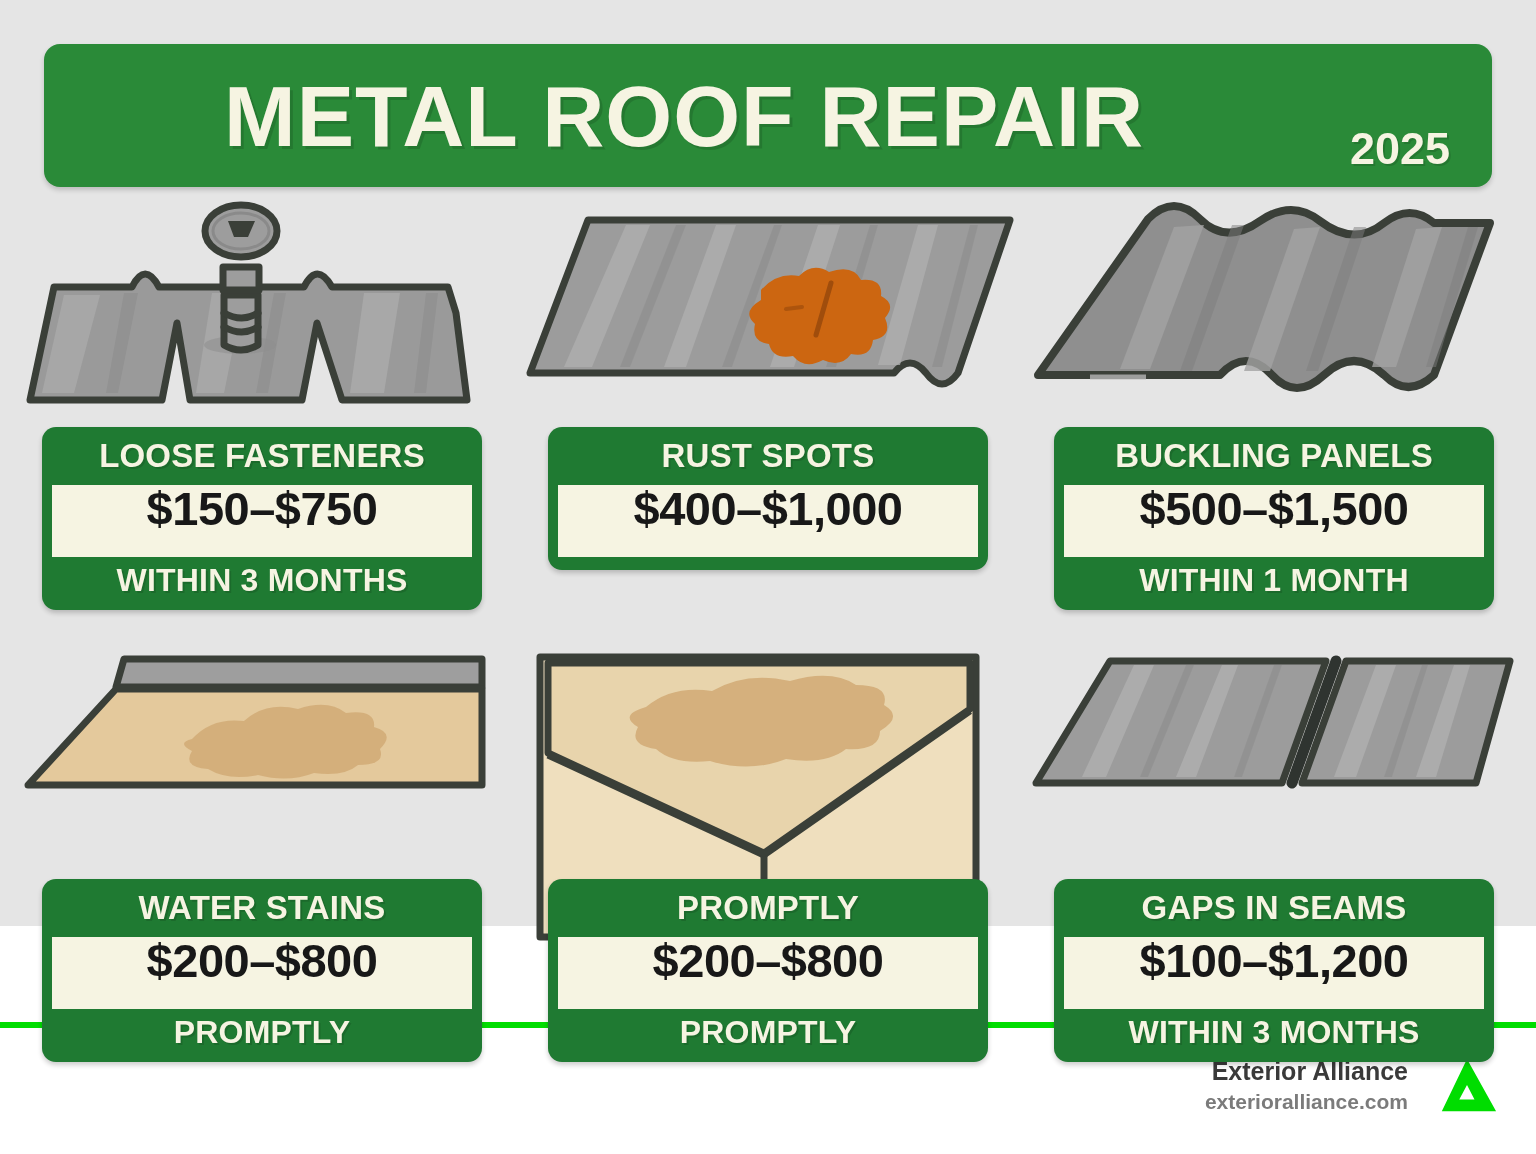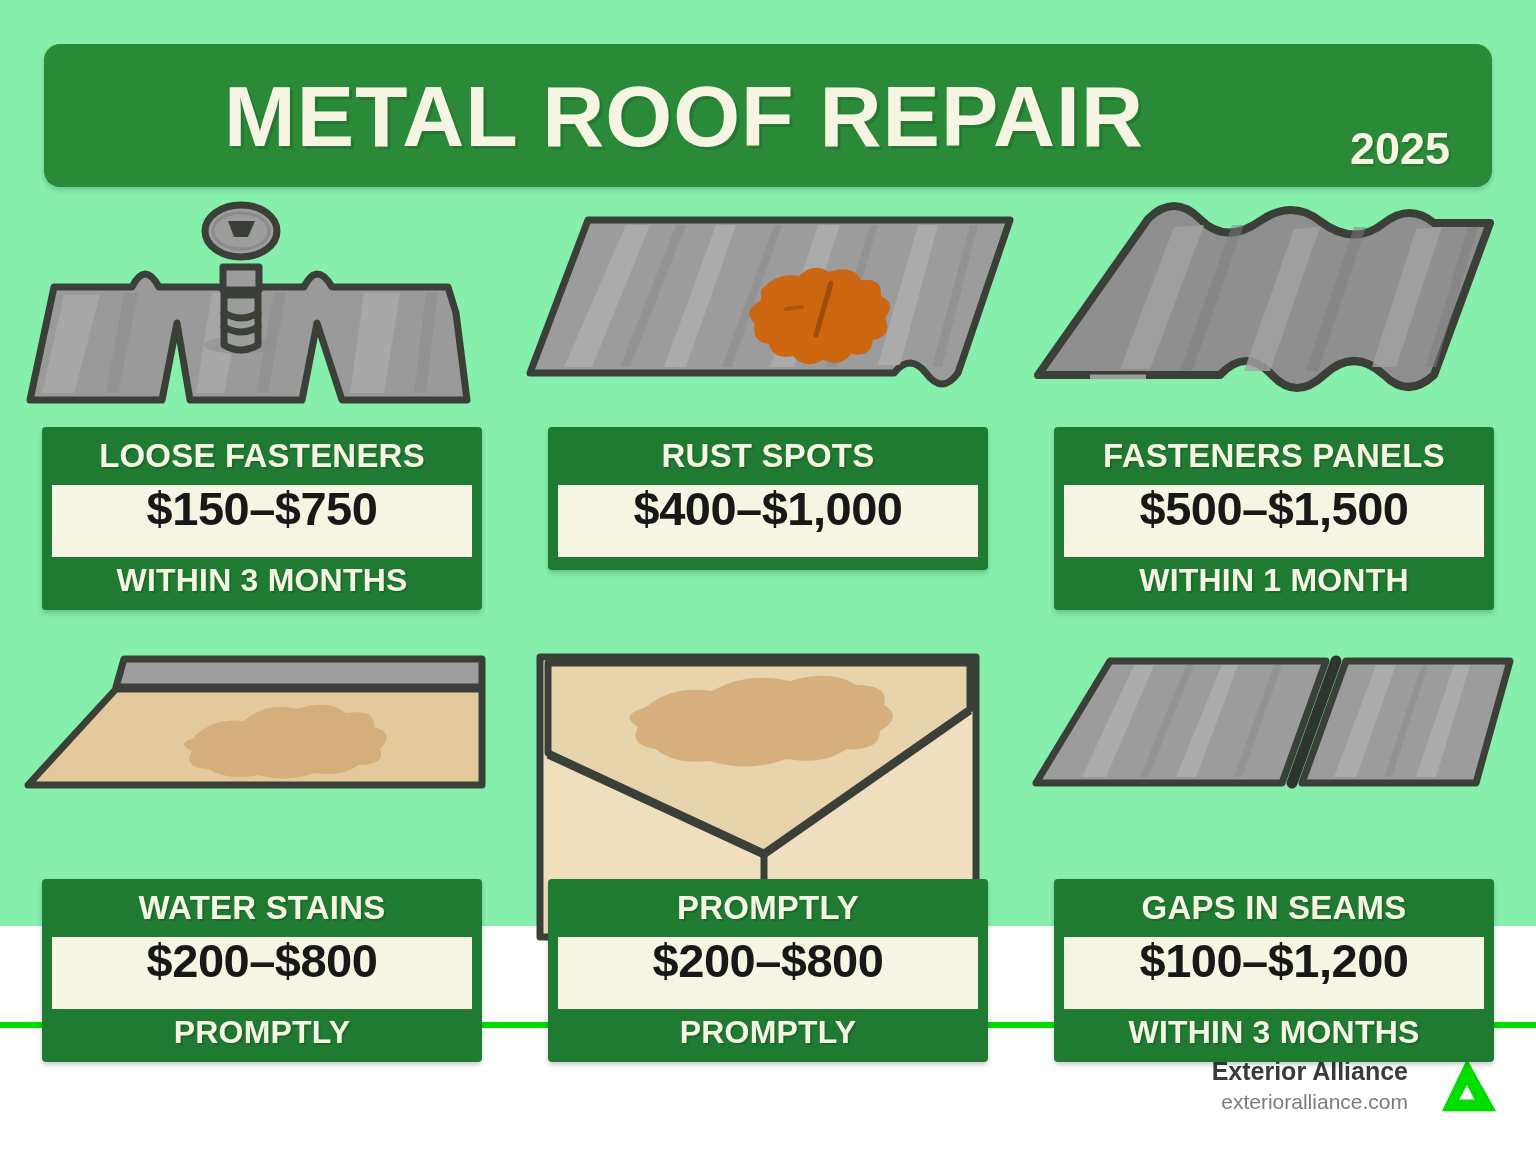--- a/index.html
+++ b/index.html
@@ -9,21 +9,21 @@
     height: 1154px;
     background: #ffffff;
     font-family: "Liberation Sans", sans-serif;
     overflow: hidden;
   }
 
   .page {
     position: relative;
     width: 1536px;
     height: 926px;
-    background: #86efac;
+    background: #e5e5e5;
   }
 
   
   .header-banner {
     position: absolute;
     left: 44px;
     top: 44px;
     width: 1448px;
     height: 143px;
     background: #2a8a38;
@@ -90,21 +90,21 @@
   }
   .art svg { display: block; width: 100%; height: 100%; }
 
   
   .info-card {
     position: absolute;
     left: 30px;
     top: 232px;
     width: 440px;
     background: #1f7a32;
-    border-radius: 4px;
+    border-radius: 14px;
     box-shadow: 0 3px 5px rgba(0,0,0,0.2);
     padding: 9px 0 10px 0;
     z-index: 5;
   }
 
   .card-title {
     font-size: 33px;
     font-weight: 700;
     color: #f6f4e2;
     text-align: center;
@@ -171,20 +171,21 @@
     font-weight: 700;
     color: #3a3a3a;
     line-height: 1.25;
   }
 
   .brand-url {
     font-size: 21px;
     color: #7b7b7b;
     line-height: 1.3;
     margin-top: 1px;
+    font-weight: bold;
   }
 
   .brand-logo { width: 62px; height: 62px; }
   .brand-logo svg { display: block; width: 100%; height: 100%; }
 </style>
 </head>
 <body>
 
 <div class="page">
 
@@ -277,21 +278,21 @@
           </g>
           <g fill="#7e7e7e" opacity="0.5">
             <path d="M208 30 L220 30 L168 176 L156 176 Z"></path>
             <path d="M330 32 L342 32 L294 176 L282 176 Z"></path>
             <path d="M444 32 L454 32 L412 172 L402 172 Z"></path>
           </g>
           <path d="M66 182 L122 182" stroke="#b5b5b5" stroke-width="5" fill="none" opacity="0.8"></path>
         </svg>
       </div>
       <div class="info-card">
-        <div class="card-title">FASTENERS PANELS</div>
+        <div class="card-title">BUCKLING PANELS</div>
         <div class="card-price-band">
           <div class="card-price">$500–$1,500</div>
         </div>
         <div class="card-timing">WITHIN 1 MONTH</div>
       </div>
     </div>
 
     <div class="cell cell-c0 cell-r1">
       <div class="art">
         <svg viewBox="0 0 500 230">

